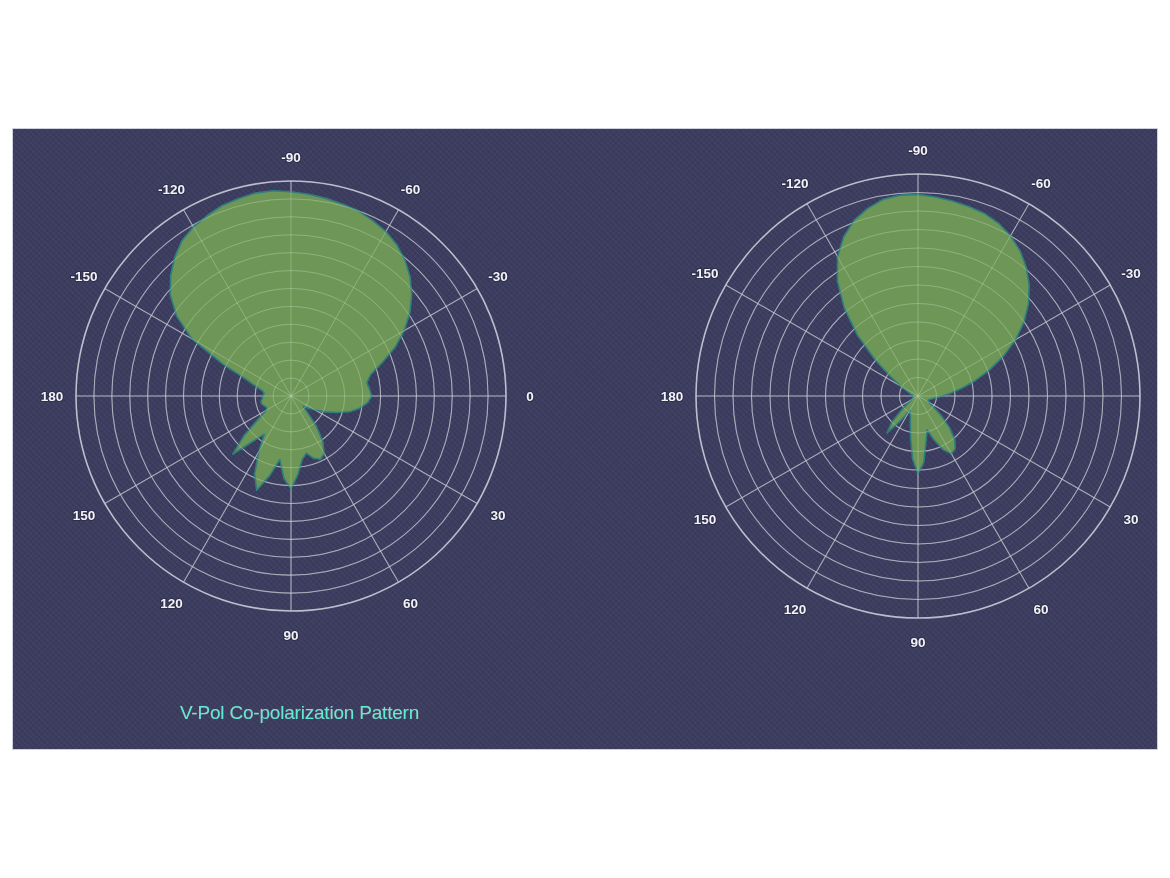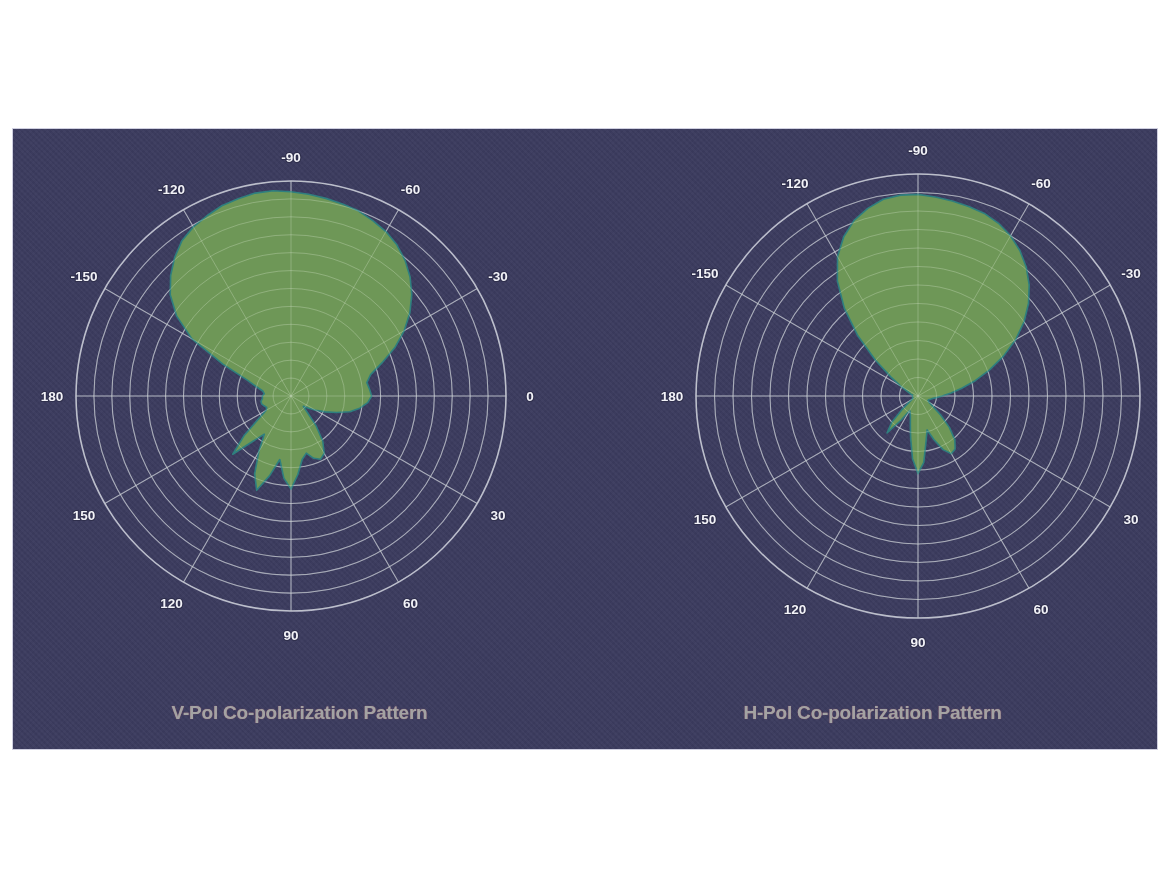--- a/index.html
+++ b/index.html
@@ -53,22 +53,22 @@
 
   .polar-svg {
     position: absolute;
     left: 0;
     top: 0;
   }
   .caption {
     position: absolute;
     width: 100%;
     text-align: center;
-    color: #a3a3a3;
-    font-weight: bold;
+    color: #5eead4;
+    font-weight: normal;
     font-size: 19px;
     letter-spacing: -0.2px;
     top: 573px;
     text-shadow: 0 0 1px rgba(255,120,120,0.5);
   }
   .tick-text {
     fill: #f2f2f7;
     font-family: "Liberation Sans", sans-serif;
     font-size: 13.5px;
     font-weight: bold;
@@ -224,17 +224,16 @@
             <text x="209.0" y="484.5" class="tick-text" text-anchor="middle">120</text>
             <text x="119.0" y="394.5" class="tick-text" text-anchor="middle">150</text>
             <text x="86.0" y="271.5" class="tick-text" text-anchor="middle">180</text>
             <text x="119.0" y="148.5" class="tick-text" text-anchor="middle">-150</text>
             <text x="209.0" y="58.5" class="tick-text" text-anchor="middle">-120</text>
             <text x="332.0" y="25.5" class="tick-text" text-anchor="middle">-90</text>
             <text x="455.0" y="58.5" class="tick-text" text-anchor="middle">-60</text>
             <text x="545.0" y="148.5" class="tick-text" text-anchor="middle">-30</text>
           </g>
         </svg>
-      <div class="caption">H-Pol Co-polarization Pattern</div>
     </div>
 
   </div>
 </div>
 
 </body></html>

